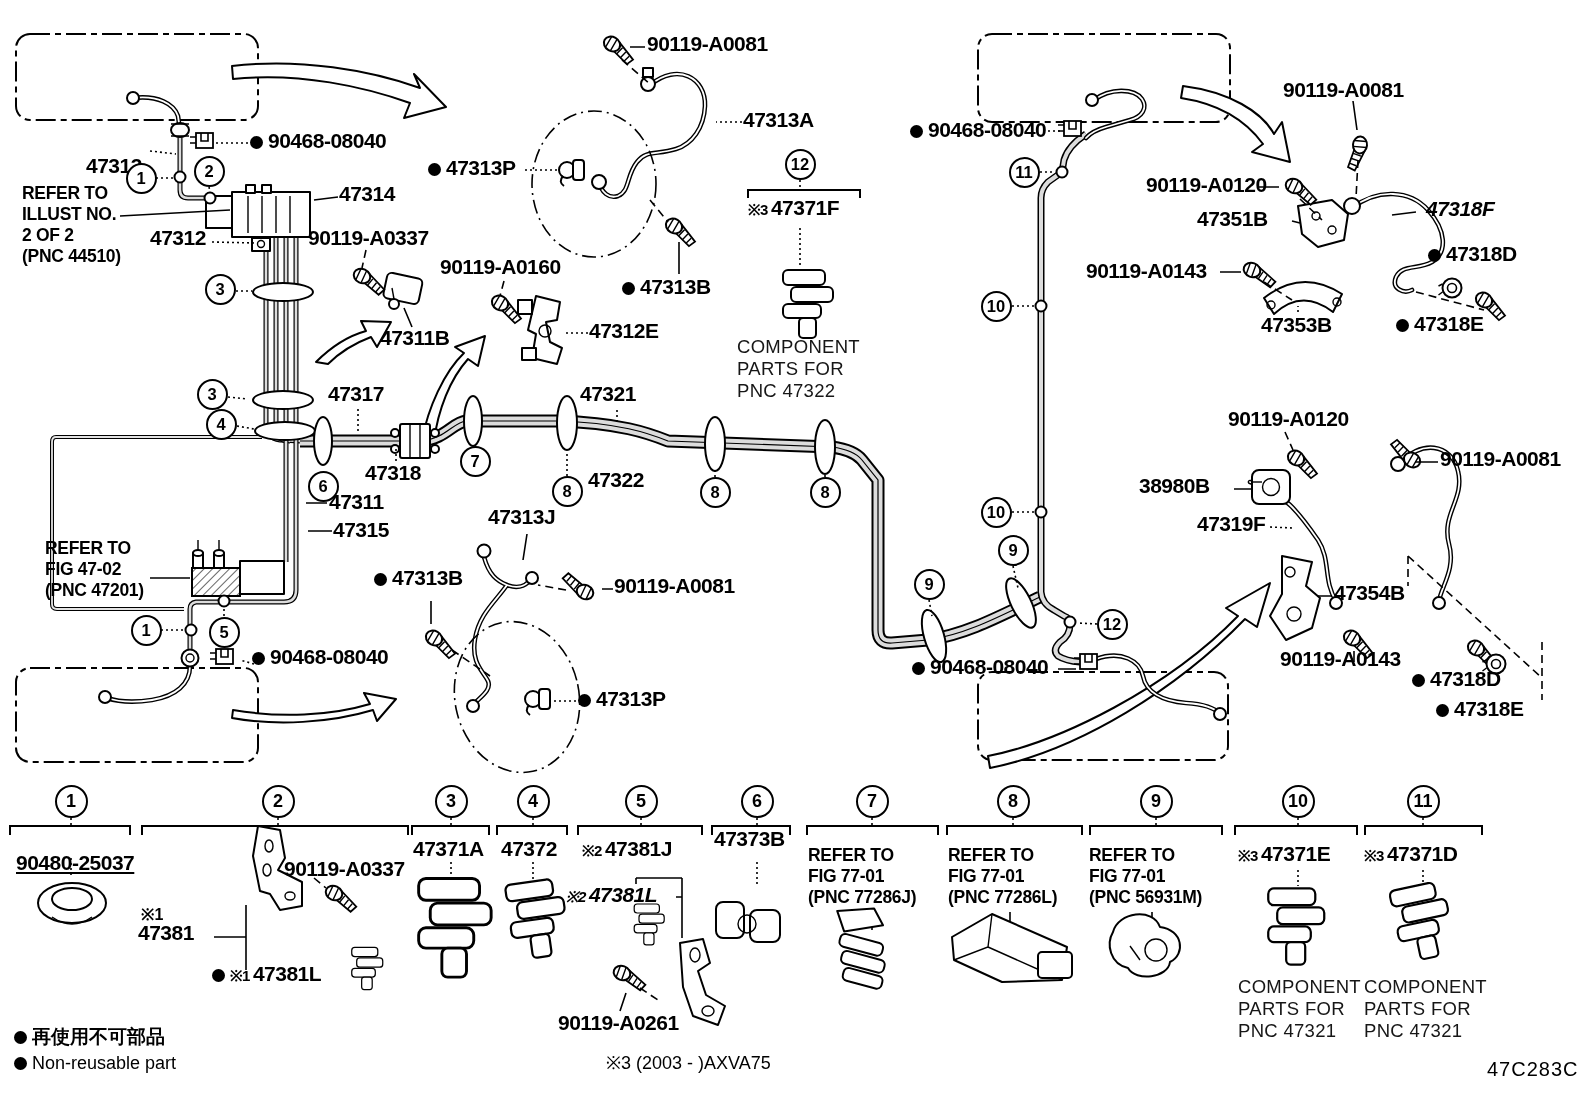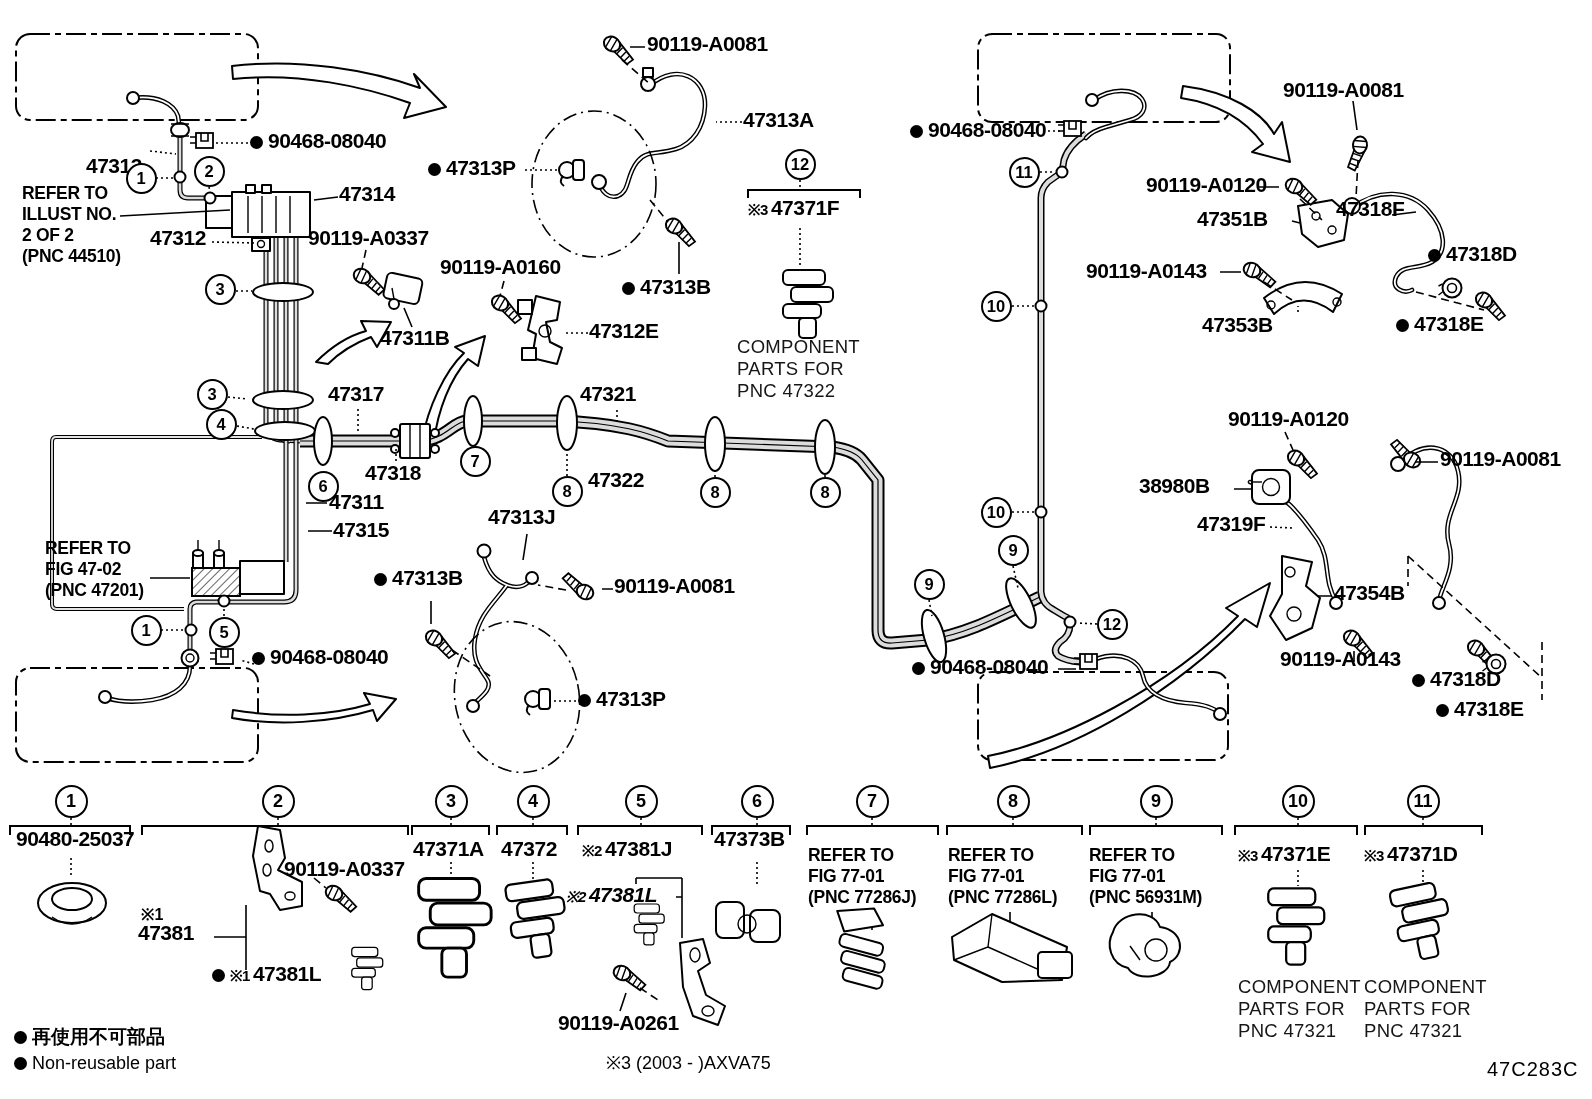--- a/index.html
+++ b/index.html
@@ -326,23 +326,23 @@
     <div class="lbl pn" style="left: 743px; top: 109px;"><span>47313A</span></div>
     <div class="lbl pn" style="left: 428px; top: 157px;"><span class="dotmark"></span><span>47313P</span></div>
     <div class="lbl pn" style="left: 622px; top: 276px;"><span class="dotmark"></span><span>47313B</span></div>
     <div class="lbl pn" style="left: 440px; top: 256px;"><span>90119-A0160</span></div>
     <div class="lbl pn" style="left: 589px; top: 320px;"><span>47312E</span></div>
     <div class="lbl pn" style="left: 748px; top: 197px;"><span class="pre">※3</span><span>47371F</span></div>
     <div class="lbl pn" style="left: 910px; top: 119px;"><span class="dotmark"></span><span>90468-08040</span></div>
     <div class="lbl pn" style="left: 1283px; top: 79px;"><span>90119-A0081</span></div>
     <div class="lbl pn" style="left: 1146px; top: 174px;"><span>90119-A0120</span></div>
     <div class="lbl pn" style="left: 1197px; top: 208px;"><span>47351B</span></div>
-    <div class="lbl pn" style="left: 1336px; top: 198px;"><span>47318F</span></div>
+    <div class="lbl pn" style="left: 1426px; top: 198px; font-style: italic;"><span>47318F</span></div>
     <div class="lbl pn" style="left: 1086px; top: 260px;"><span>90119-A0143</span></div>
-    <div class="lbl pn" style="left: 1202px; top: 314px;"><span>47353B</span></div>
+    <div class="lbl pn" style="left: 1261px; top: 314px;"><span>47353B</span></div>
     <div class="lbl pn" style="left: 1428px; top: 243px;"><span class="dotmark"></span><span>47318D</span></div>
     <div class="lbl pn" style="left: 1396px; top: 313px;"><span class="dotmark"></span><span>47318E</span></div>
     <div class="lbl pn" style="left: 328px; top: 383px;"><span>47317</span></div>
     <div class="lbl pn" style="left: 365px; top: 462px;"><span>47318</span></div>
     <div class="lbl pn" style="left: 329px; top: 491px;"><span>47311</span></div>
     <div class="lbl pn" style="left: 333px; top: 519px;"><span>47315</span></div>
     <div class="lbl pn" style="left: 580px; top: 383px;"><span>47321</span></div>
     <div class="lbl pn" style="left: 588px; top: 469px;"><span>47322</span></div>
     <div class="lbl pn" style="left: 488px; top: 506px;"><span>47313J</span></div>
     <div class="lbl pn" style="left: 374px; top: 567px;"><span class="dotmark"></span><span>47313B</span></div>
@@ -351,21 +351,21 @@
     <div class="lbl pn" style="left: 252px; top: 646px;"><span class="dotmark"></span><span>90468-08040</span></div>
     <div class="lbl pn" style="left: 912px; top: 656px;"><span class="dotmark"></span><span>90468-08040</span></div>
     <div class="lbl pn" style="left: 1228px; top: 408px;"><span>90119-A0120</span></div>
     <div class="lbl pn" style="left: 1440px; top: 448px;"><span>90119-A0081</span></div>
     <div class="lbl pn" style="left: 1139px; top: 475px;"><span>38980B</span></div>
     <div class="lbl pn" style="left: 1197px; top: 513px;"><span>47319F</span></div>
     <div class="lbl pn" style="left: 1334px; top: 582px;"><span>47354B</span></div>
     <div class="lbl pn" style="left: 1280px; top: 648px;"><span>90119-A0143</span></div>
     <div class="lbl pn" style="left: 1412px; top: 668px;"><span class="dotmark"></span><span>47318D</span></div>
     <div class="lbl pn" style="left: 1436px; top: 698px;"><span class="dotmark"></span><span>47318E</span></div>
-    <div class="lbl pn" style="left: 16px; top: 828px;"><span>90480-25037</span></div>
+    <div class="lbl pn" style="left: 16px; top: 852px; text-decoration: underline;"><span>90480-25037</span></div>
     <div class="lbl pn" style="left: 284px; top: 858px;"><span>90119-A0337</span></div>
     <div class="lbl sm" style="left: 141px; top: 906px;"><span>※1</span></div>
     <div class="lbl pn" style="left: 138px; top: 922px;"><span>47381</span></div>
     <div class="lbl pn" style="left: 212px; top: 963px;"><span class="dotmark"></span><span class="pre">※1</span><span>47381L</span></div>
     <div class="lbl pn" style="left: 413px; top: 838px;"><span>47371A</span></div>
     <div class="lbl pn" style="left: 501px; top: 838px;"><span>47372</span></div>
     <div class="lbl pn" style="left: 582px; top: 838px;"><span class="pre">※2</span><span>47381J</span></div>
     <div class="lbl pn" style="left: 566px; top: 884px; font-style: italic;"><span class="pre">※2</span><span>47381L</span></div>
     <div class="lbl pn" style="left: 558px; top: 1012px;"><span>90119-A0261</span></div>
     <div class="lbl pn" style="left: 714px; top: 828px;"><span>47373B</span></div>

